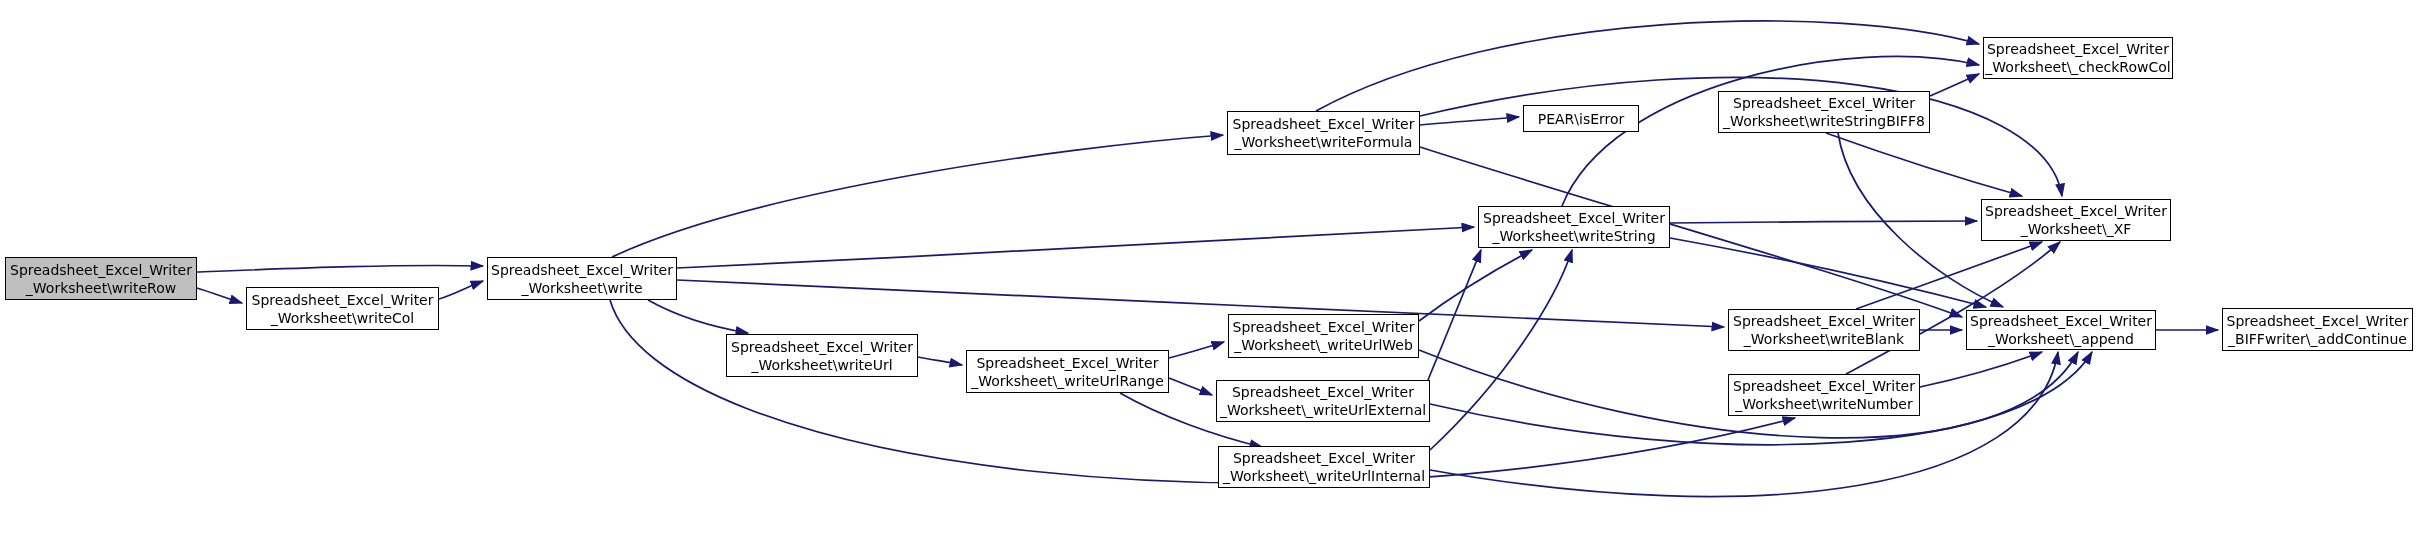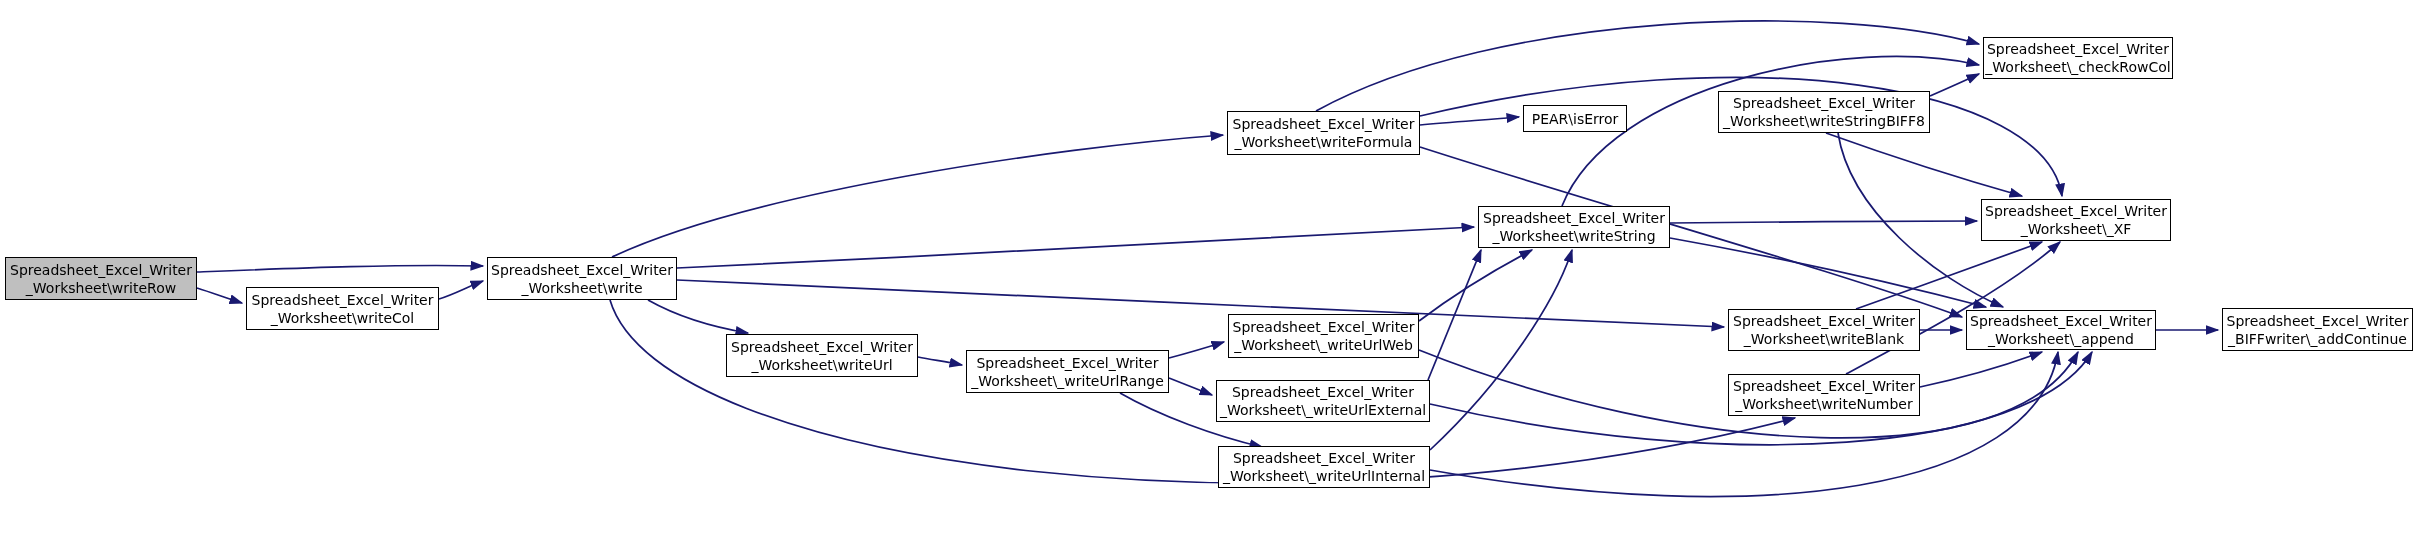--- a/index.html
+++ b/index.html
@@ -75,21 +75,21 @@
     <div class="node" style="left: 246px; top: 287px; width: 193px; height: 43px; border-color: rgb(0, 0, 0); color: rgb(0, 0, 0); background: rgb(255, 255, 255);">Spreadsheet_Excel_Writer
 _Worksheet\writeCol</div>
     <div class="node" style="left: 487px; top: 257px; width: 190px; height: 43px; border-color: rgb(0, 0, 0); color: rgb(0, 0, 0); background: rgb(255, 255, 255);">Spreadsheet_Excel_Writer
 _Worksheet\write</div>
     <div class="node" style="left: 726px; top: 334px; width: 192px; height: 43px; border-color: rgb(0, 0, 0); color: rgb(0, 0, 0); background: rgb(255, 255, 255);">Spreadsheet_Excel_Writer
 _Worksheet\writeUrl</div>
     <div class="node" style="left: 966px; top: 350px; width: 203px; height: 43px; border-color: rgb(0, 0, 0); color: rgb(0, 0, 0); background: rgb(255, 255, 255);">Spreadsheet_Excel_Writer
 _Worksheet\_writeUrlRange</div>
     <div class="node" style="left: 1227px; top: 111px; width: 193px; height: 44px; border-color: rgb(0, 0, 0); color: rgb(0, 0, 0); background: rgb(255, 255, 255);">Spreadsheet_Excel_Writer
 _Worksheet\writeFormula</div>
-    <div class="node" style="left: 1523px; top: 105px; width: 104px; height: 27px; border-color: rgb(0, 0, 0); color: rgb(0, 0, 0); background: rgb(255, 255, 255);">PEAR\isError</div>
+    <div class="node" style="left: 1523px; top: 105px; width: 116px; height: 27px; border-color: rgb(0, 0, 0); color: rgb(0, 0, 0); background: rgb(255, 255, 255);">PEAR\isError</div>
     <div class="node" style="left: 1228px; top: 314px; width: 191px; height: 44px; border-color: rgb(0, 0, 0); color: rgb(0, 0, 0); background: rgb(255, 255, 255);">Spreadsheet_Excel_Writer
 _Worksheet\_writeUrlWeb</div>
     <div class="node" style="left: 1216px; top: 380px; width: 214px; height: 42px; border-color: rgb(0, 0, 0); color: rgb(0, 0, 0); background: rgb(255, 255, 255);">Spreadsheet_Excel_Writer
 _Worksheet\_writeUrlExternal</div>
     <div class="node" style="left: 1218px; top: 446px; width: 212px; height: 42px; border-color: rgb(0, 0, 0); color: rgb(0, 0, 0); background: rgb(255, 255, 255);">Spreadsheet_Excel_Writer
 _Worksheet\_writeUrlInternal</div>
     <div class="node" style="left: 1478px; top: 206px; width: 192px; height: 42px; border-color: rgb(0, 0, 0); color: rgb(0, 0, 0); background: rgb(255, 255, 255);">Spreadsheet_Excel_Writer
 _Worksheet\writeString</div>
     <div class="node" style="left: 1718px; top: 91px; width: 212px; height: 42px; border-color: rgb(0, 0, 0); color: rgb(0, 0, 0); background: rgb(255, 255, 255);">Spreadsheet_Excel_Writer
 _Worksheet\writeStringBIFF8</div>

